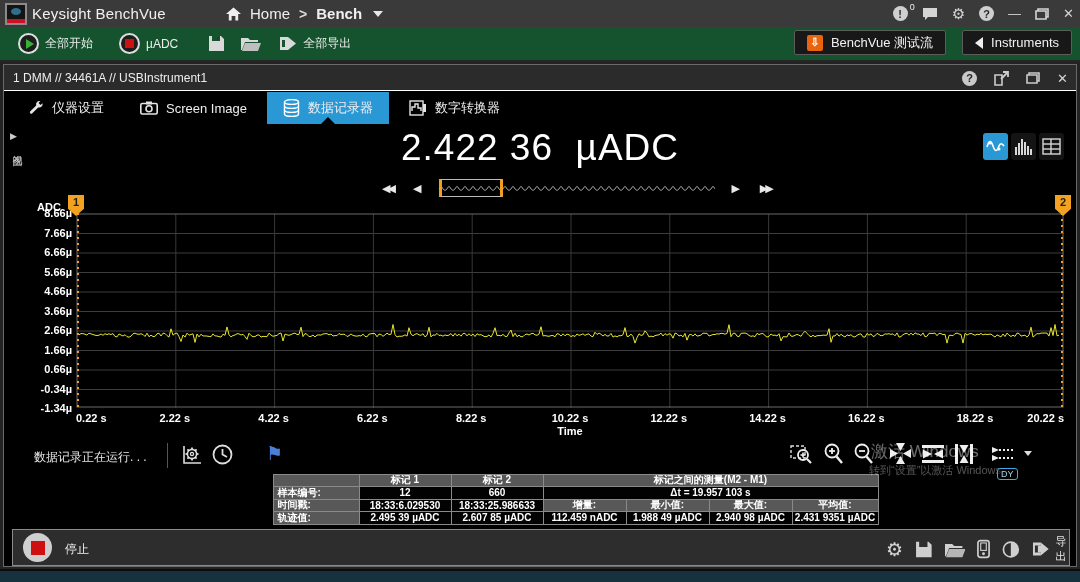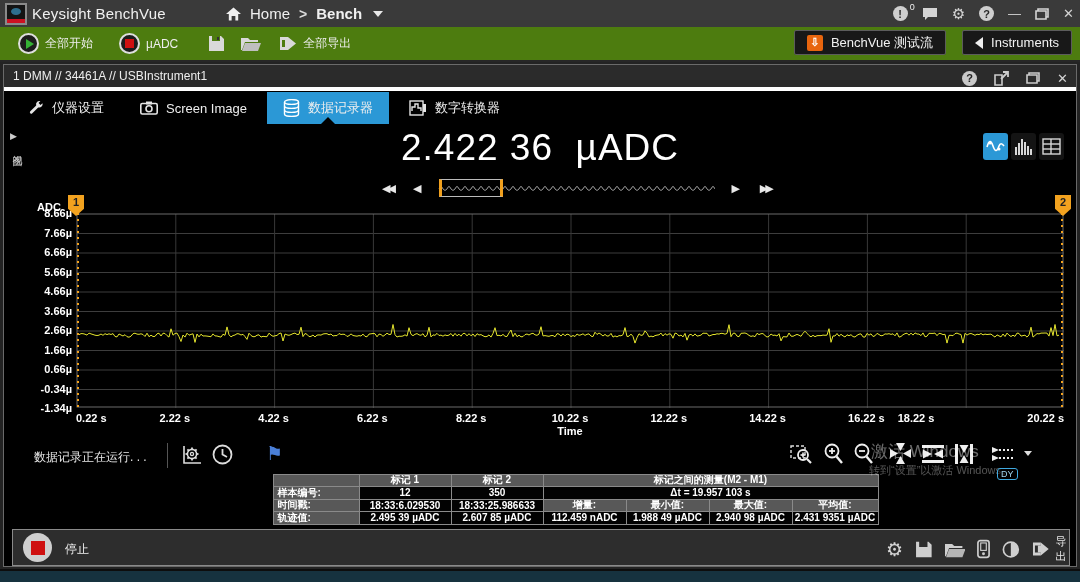--- a/index.html
+++ b/index.html
@@ -25,21 +25,21 @@
                 border-right:5px solid transparent; border-top:6px solid #e8e8e8; margin-left:2px; }
   .tb-right { position:absolute; right:6px; top:0; height:27px; display:flex; align-items:center; gap:14px; color:#dcdcdc; }
   .alert-wrap { position:relative; font-size:13px; }
   .circ { display:inline-flex; align-items:center; justify-content:center; width:15px; height:15px;
           border-radius:50%; background:#cfcfcf; color:#2a2a2a; font-weight:bold; font-size:11px; }
   .sup0 { position:absolute; top:-4px; right:-7px; font-size:9px; color:#eee; }
   .gear-glyph { font-size:15px; color:#d5d5d5; }
   .win-btn { font-size:13px; color:#d5d5d5; }
 
   
-  .toolbar { position:absolute; left:0; top:27px; width:1080px; height:35px; background:#4d7c0f;
+  .toolbar { position:absolute; left:0; top:27px; width:1080px; height:35px; background:#14532d;
              border-bottom:2px solid #262626; display:flex; align-items:center; color:#eee; font-size:12px; }
   .tb-group { display:flex; align-items:center; gap:6px; margin-left:18px; }
   .round-btn { width:21px; height:21px; border-radius:50%; background:#1d1d1d; border:2px solid #dedede;
                display:flex; align-items:center; justify-content:center; }
   .play-tri { width:0; height:0; border-top:5px solid transparent; border-bottom:5px solid transparent;
               border-left:8px solid #35b335; margin-left:2px; }
   .stop-sq { width:9px; height:9px; background:#cf1010; }
   .tb-ic { display:inline-block; }
   .layout-row { display:flex; align-items:center; gap:7px; margin-left:24px; }
   .lay { width:18px; height:18px; display:grid; gap:2px; }
@@ -53,21 +53,21 @@
             font-size:13px; display:flex; align-items:center; gap:8px; padding:3px 12px; height:25px; }
   .tf-ic { width:16px; height:16px; background:#e8650e; border-radius:2px; color:#fff; font-size:11px;
            display:flex; align-items:center; justify-content:center; font-weight:bold; }
   .inst-arrow { width:0; height:0; border-top:6px solid transparent; border-bottom:6px solid transparent;
                 border-right:8px solid #efefef; }
 
   
   .dmm { position:absolute; left:3px; top:64px; width:1074px; height:503px; background:#000;
          border:1px solid #6a6a6a; }
   .dmm-head { position:absolute; left:0; top:0; width:100%; height:26px; background:#2b2b2b;
-              border-bottom:4px solid #ffffff; color:#eee; font-size:12px; display:flex; align-items:center; }
+              border-bottom:1px solid #ffffff; color:#eee; font-size:12px; display:flex; align-items:center; }
   .dmm-head .t { margin-left:9px; }
   .head-icons { position:absolute; right:8px; top:0; height:26px; display:flex; align-items:center; gap:17px; color:#ccc; }
   .help-circ { width:15px; height:15px; border-radius:50%; background:#c9c9c9; color:#222;
                display:inline-flex; align-items:center; justify-content:center; font-size:11px; font-weight:bold; }
 
   
   .tabbar { position:absolute; left:0; top:27px; width:100%; height:32px; background:#000;
             display:flex; align-items:center; gap:4px; padding-left:8px; }
   .tab { height:32px; display:flex; align-items:center; gap:8px; padding:0 16px; color:#eee; font-size:13px;
          position:relative; }
@@ -350,21 +350,21 @@
     <div id="xticks">
         <span class="xtick" style="left: 72px; transform: none;">0.22 s</span>
         <span class="xtick" style="left: 170.8px; transform: translateX(-50%);">2.22 s</span>
         <span class="xtick" style="left: 269.6px; transform: translateX(-50%);">4.22 s</span>
         <span class="xtick" style="left: 368.4px; transform: translateX(-50%);">6.22 s</span>
         <span class="xtick" style="left: 467.2px; transform: translateX(-50%);">8.22 s</span>
         <span class="xtick" style="left: 566px; transform: translateX(-50%);">10.22 s</span>
         <span class="xtick" style="left: 664.8px; transform: translateX(-50%);">12.22 s</span>
         <span class="xtick" style="left: 763.6px; transform: translateX(-50%);">14.22 s</span>
         <span class="xtick" style="left: 862.4px; transform: translateX(-50%);">16.22 s</span>
-        <span class="xtick" style="left: 912px; transform: translateX(-50%);">18.22 s</span>
+        <span class="xtick" style="left: 971px; transform: translateX(-50%);">18.22 s</span>
         <span class="xtick" style="left: 1060px; transform: translateX(-100%);">20.22 s</span>
       </div>
     <div class="timelab" style="left:566px;">Time</div>
     <div class="plot">
       <svg id="plotsvg" width="990" height="196">
           <line x1="99.8" y1="1" x2="99.8" y2="195" stroke="#383838" stroke-width="1"></line>
           <line x1="1" y1="20.5" x2="988" y2="20.5" stroke="#3d3d3d" stroke-width="1"></line>
           <line x1="198.6" y1="1" x2="198.6" y2="195" stroke="#383838" stroke-width="1"></line>
           <line x1="1" y1="40" x2="988" y2="40" stroke="#3d3d3d" stroke-width="1"></line>
           <line x1="297.4" y1="1" x2="297.4" y2="195" stroke="#383838" stroke-width="1"></line>
@@ -471,21 +471,21 @@
     </div>
 
     <div class="mtable">
       <div class="cell-h"></div>
       <div class="cell-h">标记 1</div>
       <div class="cell-h">标记 2</div>
       <div class="cell-h span4">标记之间的测量(M2 - M1)</div>
 
       <div class="cell-lab cell-h">样本编号:</div>
       <div class="cell-v">12</div>
-      <div class="cell-v">350</div>
+      <div class="cell-v">660</div>
       <div class="cell-v span4">Δt =  19.957 103 s</div>
 
       <div class="cell-lab cell-h">时间戳:</div>
       <div class="cell-v">18:33:6.029530</div>
       <div class="cell-v">18:33:25.986633</div>
       <div class="cell-h">增量:</div>
       <div class="cell-h">最小值:</div>
       <div class="cell-h">最大值:</div>
       <div class="cell-h">平均值:</div>
 

